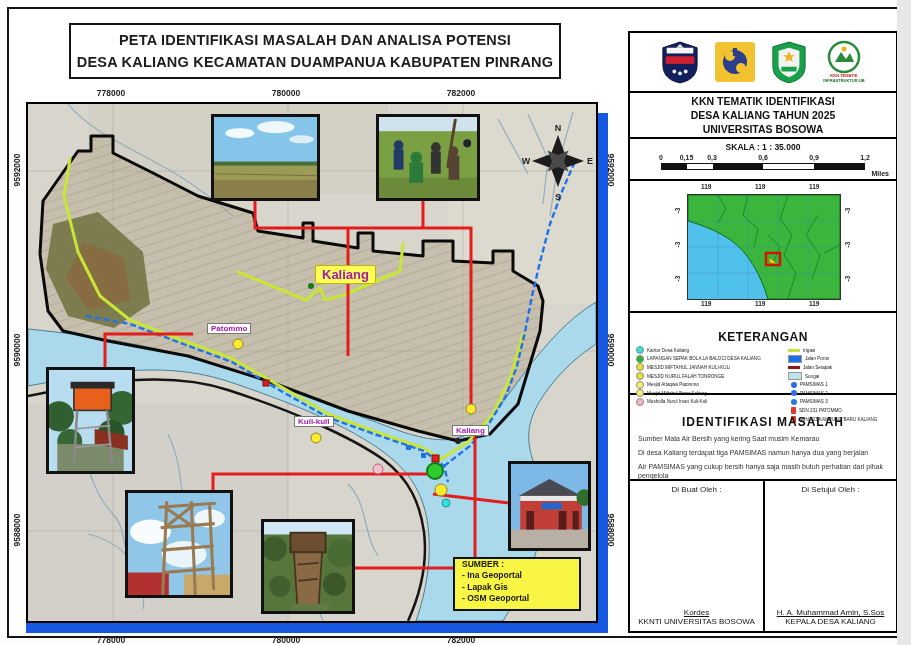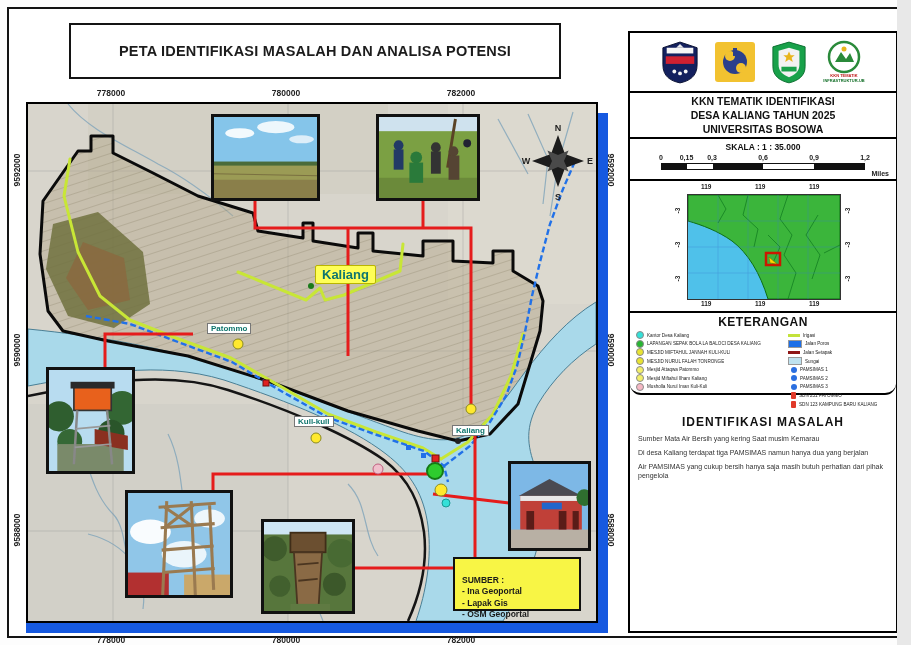--- a/index.html
+++ b/index.html
@@ -11,49 +11,49 @@
   .title-box div{font-size:14.5px;font-weight:bold;color:#1c1c1c;letter-spacing:.2px;line-height:1.55;white-space:nowrap;}
   
   .map-frame{position:absolute;left:17px;top:93px;width:568px;height:517px;border:2.5px solid #000;overflow:hidden;background:#d8d5cc;}
   .blue-edge-r{position:absolute;left:589px;top:104px;width:10px;height:520px;background:#1659e0;}
   .blue-edge-b{position:absolute;left:17px;top:614px;width:582px;height:10px;background:#1659e0;}
   
   .tick{position:absolute;width:64px;text-align:center;font-size:8.5px;font-weight:bold;color:#222;}
   .tick.v{transform:rotate(-90deg);}
   .tick.vr{transform:rotate(90deg);}
   
-  .map-lbl{position:absolute;z-index:6;background:#fff;border:1px solid #777;padding:0 3px;font-size:8px;font-weight:bold;color:#0f766e;white-space:nowrap;}
+  .map-lbl{position:absolute;z-index:6;background:#fff;border:1px solid #777;padding:0 3px;font-size:8px;font-weight:bold;color:#a21caf;white-space:nowrap;}
   .map-lbl.big{background:#ffff57;border:1px solid #b9b400;font-size:13px;padding:1px 6px;border-radius:2px;}
   
   .photo{position:absolute;z-index:5;border:3px solid #111;background:#9db3c2;box-sizing:border-box;}
   .photo svg{display:block;width:100%;height:100%;}
   
   .sumber{position:absolute;z-index:6;left:425px;top:453px;width:128px;height:54px;background:#f8f545;border:2px solid #111;
-    padding:16px 7px;box-sizing:border-box;font-size:8.5px;font-weight:bold;color:#1a1a1a;line-height:1.35;}
+    padding:0 7px;box-sizing:border-box;font-size:8.5px;font-weight:bold;color:#1a1a1a;line-height:1.35;}
   
   .sidebar{position:absolute;left:619px;top:22px;width:270px;height:602px;border:2px solid #000;display:flex;flex-direction:column;background:#fff;box-sizing:border-box;}
   .sec{border-bottom:2px solid #000;box-sizing:border-box;position:relative;}
   .sec:last-child{border-bottom:none;}
   .sec-logos{height:60px;display:flex;align-items:center;justify-content:center;gap:16px;}
   .sec-head{height:46px;display:flex;flex-direction:column;align-items:center;justify-content:center;}
   .sec-head div{font-size:10.5px;font-weight:bold;line-height:1.35;color:#111;}
   .sec-scale{height:42px;padding-top:3px;}
   .scale-title{text-align:center;font-size:8.5px;font-weight:bold;color:#111;}
   .scalebar-wrap{width:204px;margin:2px auto 0;position:relative;height:22px;}
   .scalebar-labels{position:relative;height:9px;font-size:7px;font-weight:bold;color:#222;}
   .scalebar-labels span{position:absolute;transform:translateX(-50%);}
   .scalebar{position:relative;height:5px;border:1px solid #111;display:flex;}
   .scalebar i{display:block;height:100%;}
   .miles{position:absolute;right:-24px;bottom:-1px;font-size:7px;font-weight:bold;color:#222;}
   .sec-inset{height:132px;}
   .inset-wrap{position:absolute;left:50%;top:50%;transform:translate(-50%,-50%);width:188px;height:126px;}
   .inset-map{position:absolute;left:18px;top:11px;width:152px;height:104px;border:1.5px solid #333;}
   .inset-tick{position:absolute;font-size:6.5px;font-weight:bold;color:#222;}
   .inset-tick.side{transform:rotate(-90deg);}
-  .sec-legend{height:82px;padding:2px 6px;border-radius:11px;}
+  .sec-legend{height:82px;padding:17px 6px;}
   .legend-title{text-align:center;font-size:12px;font-weight:bold;letter-spacing:.5px;color:#111;}
   .legend-cols{display:flex;margin-top:2px;}
   .lcol{width:152px;}
   .rcol{width:100px;}
   .litem{display:flex;align-items:center;gap:3px;height:8.6px;}
   .litem .dot{width:6px;height:6px;border-radius:50%;border:1px solid #8a8a8a;flex:none;}
   .litem .sw-line{width:12px;height:2.5px;flex:none;}
   .litem .sw-rect{width:12px;height:6px;flex:none;border:.5px solid #999;}
   .litem .sw-mark{width:6px;height:6px;border-radius:50%;flex:none;margin-left:3px;}
   .litem .sw-mark.sq{border-radius:1px;width:5px;height:7px;}
@@ -73,20 +73,21 @@
   .logo-cap{font-size:4px;font-weight:bold;color:#c02020;line-height:1.2;text-align:center;}
 </style>
 </head>
 <body>
 
 <div class="stage">
 <div class="poster">
 
   <div class="title-box">
     <div>PETA IDENTIFIKASI MASALAH DAN ANALISA POTENSI</div>
+    <div>DESA KALIANG KECAMATAN DUAMPANUA KABUPATEN PINRANG</div>
   </div>
 
   <div class="tick" style="left:70px;top:79px;">778000</div>
   <div class="tick" style="left:245px;top:79px;">780000</div>
   <div class="tick" style="left:420px;top:79px;">782000</div>
   <div class="tick" style="left:70px;top:626px;">778000</div>
   <div class="tick" style="left:245px;top:626px;">780000</div>
   <div class="tick" style="left:420px;top:626px;">782000</div>
   <div class="tick v" style="left:-24px;top:156px;">9592000</div>
   <div class="tick v" style="left:-24px;top:336px;">9590000</div>
@@ -490,16 +491,30 @@
     </div>
 
     <div class="sec sec-masalah">
       <div class="sec-title">IDENTIFIKASI MASALAH</div>
       <div class="para">Sumber Mata Air Bersih yang kering Saat musim Kemarau</div>
       <div class="para">Di desa Kaliang terdapat tiga PAMSIMAS namun hanya dua yang berjalan</div>
       <div class="para">Air PAMSIMAS yang cukup bersih hanya saja masih butuh perhatian dari pihak pengelola</div>
     </div>
 
 
+    <div class="sec sec-sign">
+      <div class="signcol">
+        <div class="sign-head">Di Buat Oleh :</div>
+        <div class="sign-fill"></div>
+        <div class="sign-name">Kordes</div>
+        <div class="sign-role">KKNTI UNIVERSITAS BOSOWA</div>
+      </div>
+      <div class="signcol">
+        <div class="sign-head">Di Setujui Oleh :</div>
+        <div class="sign-fill"></div>
+        <div class="sign-name">H. A. Muhammad Amin, S.Sos</div>
+        <div class="sign-role">KEPALA DESA KALIANG</div>
+      </div>
+    </div>
 
   </div>
 </div>
 </div>
 
 </body></html>

